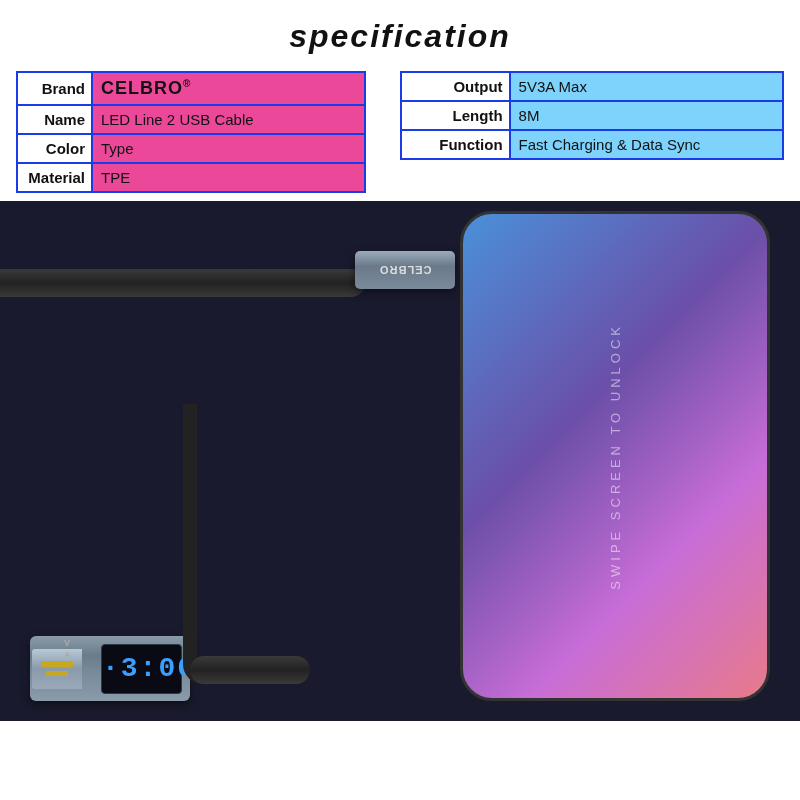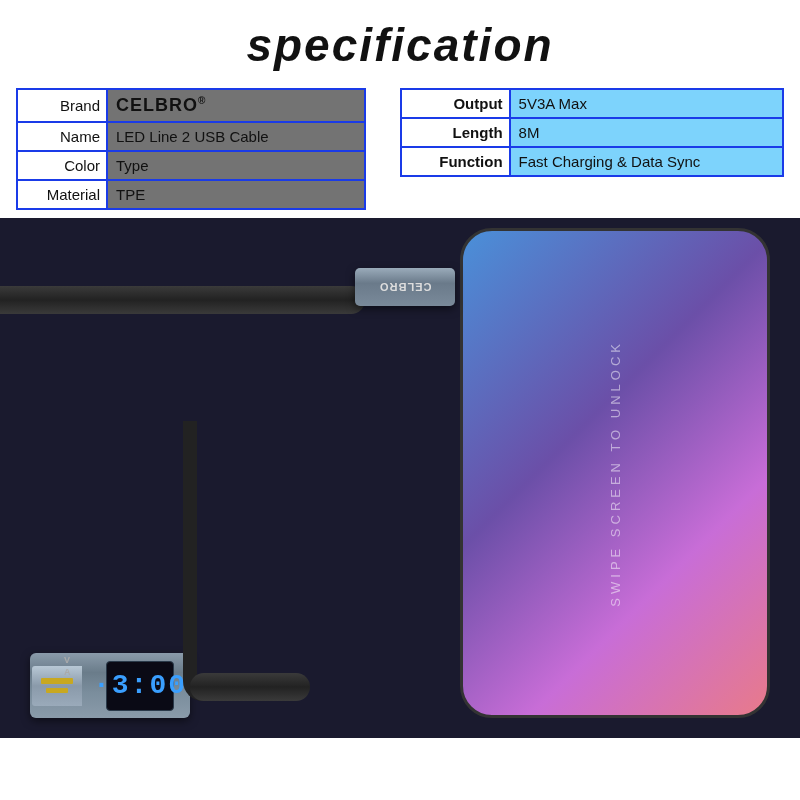--- a/index.html
+++ b/index.html
@@ -19,21 +19,21 @@
       background: #fff;
     }
 
     
     .title-section {
       text-align: center;
       padding: 18px 0 10px 0;
     }
 
     .page-title {
-      font-size: 46px;
+      font-size: 32px;
       font-style: italic;
       font-weight: bold;
       color: #111;
       letter-spacing: 2px;
     }
 
     
     .spec-area {
       display: flex;
       flex-direction: row;
@@ -51,30 +51,30 @@
     }
 
     .spec-table-left td {
       border: 2px solid #1a3be8;
       padding: 5px 8px;
       font-size: 15px;
       color: #111;
     }
 
     .spec-table-left td.label {
-      font-weight: normal;
+      font-weight: bold;
       background: #fff;
       white-space: nowrap;
-      width: 90px;
+      width: 75px;
       text-align: right;
       padding-right: 6px;
     }
 
     .spec-table-left td.value {
-      background: #737373;
+      background: #ec4899;
       margin-left: 19px;
     }
 
     
     .spec-table-right {
       border: 2px solid #1a3be8;
       border-collapse: collapse;
       width: 384px;
       flex-shrink: 0;
       align-self: flex-start;
@@ -187,30 +187,30 @@
     .usb-pin-small {
       width: 22px;
       height: 5px;
       background: #c8a820;
       border-radius: 1px;
     }
 
     
     .digital-display {
       position: absolute;
-      right: 16px;
+      right: 8px;
       top: 50%;
       transform: translateY(-50%);
-      width: 68px;
+      width: 81px;
       height: 50px;
       background: #0a0a15;
       border-radius: 4px;
       display: flex;
       flex-direction: column;
-      align-items: center;
+      align-items: flex-start;
       justify-content: center;
       border: 1px solid #2a3a4a;
     }
 
     .va-labels {
       position: absolute;
       left: -18px;
       top: 2px;
       display: flex;
       flex-direction: column;

